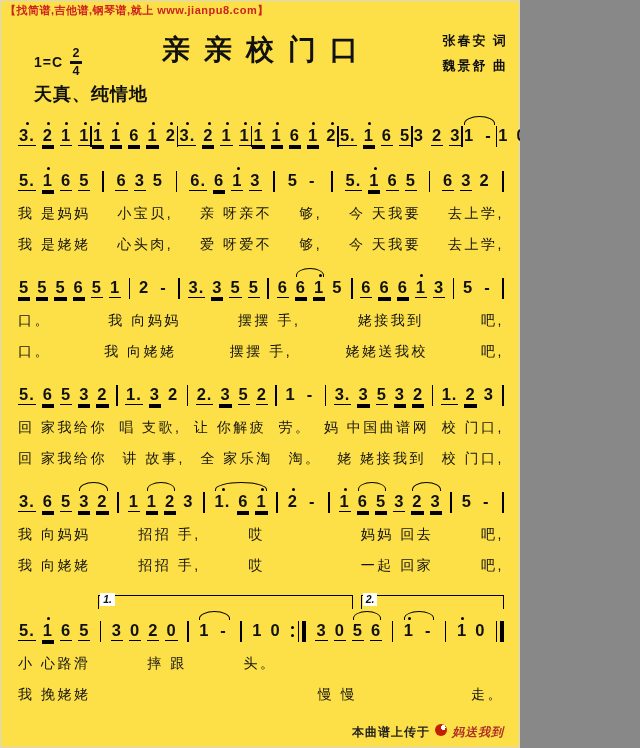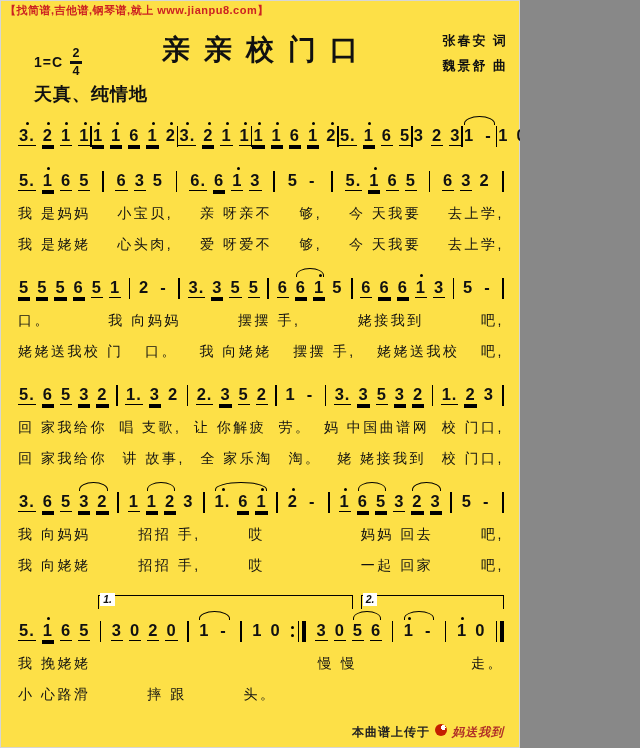--- a/index.html
+++ b/index.html
@@ -258,21 +258,21 @@
           </span>
           <span class="measure">
             <span class="note">5</span>
             <span class="note dash">-</span>
           </span>
           <span class="bar">
             <span class="thin"></span>
           </span>
         </div>
         <div class="lyrics"><span class="lyric-seg">口。</span><span class="lyric-seg">我 向妈妈</span><span class="lyric-seg">摆摆 手,</span><span class="lyric-seg">姥接我到</span><span class="lyric-seg">吧,</span></div>
-        <div class="lyrics"><span class="lyric-seg">姥姥送我校 门</span><span class="lyric-seg">口。</span><span class="lyric-seg">我 向姥姥</span><span class="lyric-seg">摆摆 手,</span><span class="lyric-seg">姥姥送我校</span><span class="lyric-seg">吧,</span></div>
+        <div class="lyrics"><span class="lyric-seg">口。</span><span class="lyric-seg">我 向姥姥</span><span class="lyric-seg">摆摆 手,</span><span class="lyric-seg">姥姥送我校</span><span class="lyric-seg">吧,</span></div>
       </div>
       <div class="system">
         <div class="notes-row">
           <span class="measure">
             <span class="note u1">5.</span>
             <span class="note u2">6</span>
             <span class="note u1">5</span>
             <span class="note u2">3</span>
             <span class="note u2">2</span>
           </span>
@@ -462,22 +462,22 @@
           </span>
           <span class="measure">
             <span class="note hi">1</span>
             <span class="note">0</span>
           </span>
           <span class="bar">
             <span class="thin"></span>
             <span class="thick"></span>
           </span>
         </div>
+        <div class="lyrics"><span class="lyric-seg">小 心路滑</span><span class="lyric-seg">摔 跟</span><span class="lyric-seg">头。</span><span class="lyric-seg"></span><span class="lyric-seg"></span><span class="lyric-seg"></span><span class="lyric-seg"></span></div>
         <div class="lyrics"><span class="lyric-seg">我 挽姥姥</span><span class="lyric-seg"></span><span class="lyric-seg"></span><span class="lyric-seg"></span><span class="lyric-seg">慢 慢</span><span class="lyric-seg"></span><span class="lyric-seg">走。</span></div>
-        <div class="lyrics"><span class="lyric-seg">小 心路滑</span><span class="lyric-seg">摔 跟</span><span class="lyric-seg">头。</span><span class="lyric-seg"></span><span class="lyric-seg"></span><span class="lyric-seg"></span><span class="lyric-seg"></span></div>
       </div>
     </div>
 
   <div class="footer">
     <span class="pre">本曲谱上传于</span>
     <span class="logo-dot"></span>
     <span class="site">妈送我到</span>
   </div>
 </div>
 

